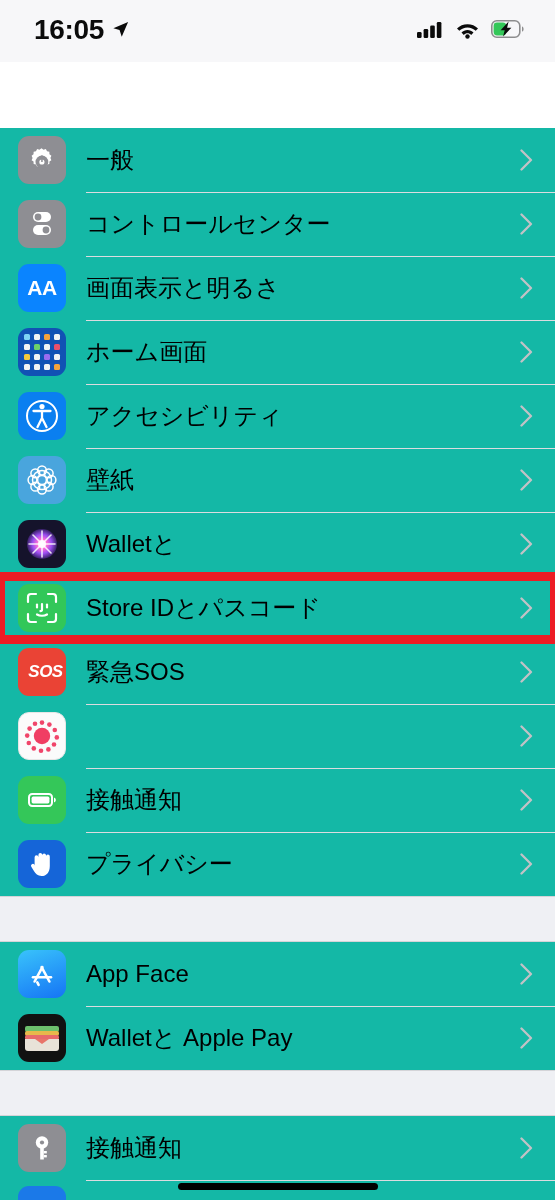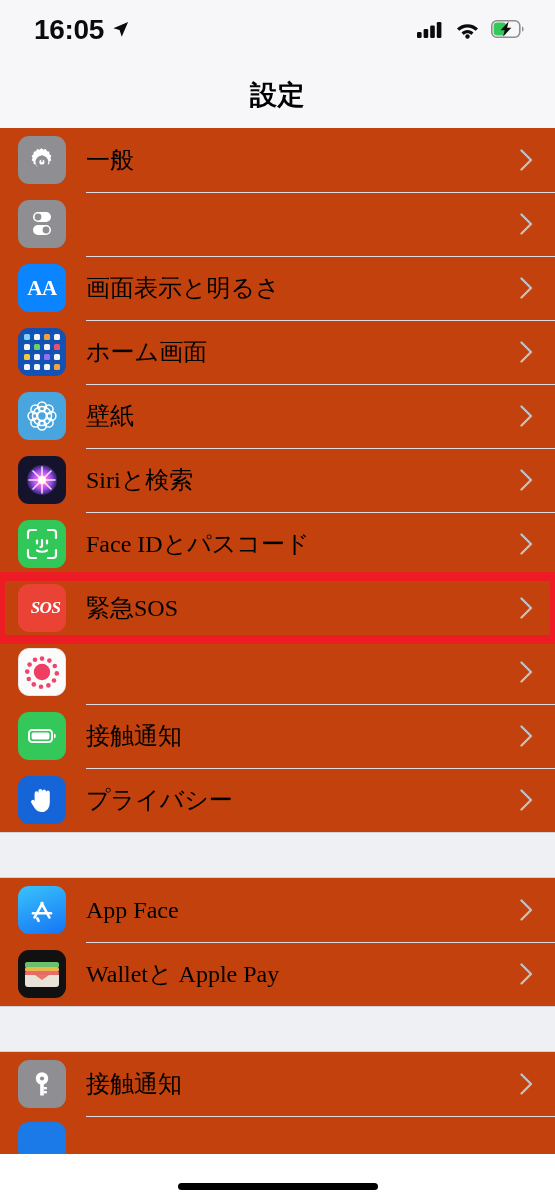--- a/index.html
+++ b/index.html
@@ -59,22 +59,21 @@
     height: 46px;
     background: #eff0f4;
     border-top: 1px solid #d4d4d8;
     border-bottom: 1px solid #d4d4d8;
   }
   .row {
     position: relative;
     height: 64px;
     display: flex; align-items: center;
     padding-left: 18px;
-    background: #c2410c;
-    font-family: Liberation Serif, serif;
+    background: #14b8a6;
   }
   .row + .row::before {
     content: ""; position: absolute; top: 0; left: 86px; right: 0;
     height: 1px; background: #dcdce0;
   }
   .row-label {
     font-size: 24px; color: #000;
     margin-left: 20px;
     letter-spacing: 0px;
     white-space: nowrap;
@@ -192,23 +191,20 @@
         <svg width="34" height="18" viewBox="0 0 34 18">
           <rect x="0.8" y="0.8" width="28" height="16.4" rx="5" ry="5" fill="none" stroke="#0b0b0b" stroke-width="1.6" opacity="0.45"></rect>
           <rect x="2.6" y="2.6" width="12.6" height="12.8" rx="3.4" fill="#34c759"></rect>
           <path d="M31 6.2 v5.6 a3.2 3.2 0 0 0 0-5.6z" fill="#0b0b0b" opacity="0.45"></path>
           <path d="M17.6 1.6 L9.6 10.3 h4.1 l-1.6 6.3 L20.4 7.7 h-4.3 z" fill="#0b0b0b"></path>
         </svg>
       </span>
     </div>
   </div>
 
-  <div class="navbar">
-    <span class="nav-title">設定</span>
-  </div>
 
   <div class="list">
 
     <div class="group">
 
       <div class="row">
         <span class="icon ic-gear">
           <svg width="34" height="34" viewBox="0 0 34 34">
             <g fill="#ffffff">
               <path d="M17 3.4 l2.1 1.4 2.4-.6 1.2 2.2 2.4.6.1 2.5 2 1.5-1 2.3 1 2.3-2 1.5-.1 2.5-2.4.6-1.2 2.2-2.4-.6-2.1 1.4-2.1-1.4-2.4.6-1.2-2.2-2.4-.6-.1-2.5-2-1.5 1-2.3-1-2.3 2-1.5.1-2.5 2.4-.6 1.2-2.2 2.4.6z" transform="translate(0,2) scale(0.97)"></path>
@@ -228,20 +224,21 @@
 
       <div class="row">
         <span class="icon ic-cc">
           <svg width="30" height="30" viewBox="0 0 30 30">
             <rect x="6" y="3" width="18" height="10" rx="5" fill="#ffffff"></rect>
             <circle cx="11" cy="8" r="3.4" fill="#8e8e93"></circle>
             <rect x="6" y="16" width="18" height="10" rx="5" fill="#ffffff"></rect>
             <circle cx="19" cy="21" r="3.4" fill="#8e8e93"></circle>
           </svg>
         </span>
+        <span class="row-label">コントロールセンター</span>
         <span class="chev">
           <svg width="13" height="22" viewBox="0 0 13 22">
               <path d="M1.5 1.5 L11 11 L1.5 20.5" fill="none" stroke="#c2c2c6" stroke-width="2.3" stroke-linecap="round" stroke-linejoin="round"></path>
             </svg>
         </span>
       </div>
 
       <div class="row">
         <span class="icon ic-display">
           <span class="aa-text">AA</span>
@@ -276,20 +273,36 @@
           </span>
         </span>
         <span class="row-label">ホーム画面</span>
         <span class="chev">
           <svg width="13" height="22" viewBox="0 0 13 22">
               <path d="M1.5 1.5 L11 11 L1.5 20.5" fill="none" stroke="#c2c2c6" stroke-width="2.3" stroke-linecap="round" stroke-linejoin="round"></path>
             </svg>
         </span>
       </div>
 
+      <div class="row">
+        <span class="icon ic-access">
+          <svg width="40" height="40" viewBox="0 0 40 40">
+            <circle cx="20" cy="20" r="15" fill="none" stroke="#ffffff" stroke-width="2"></circle>
+            <circle cx="20" cy="10.5" r="2.6" fill="#ffffff"></circle>
+            <path d="M11.5 15 h17" stroke="#ffffff" stroke-width="2.3" stroke-linecap="round"></path>
+            <path d="M20 15 v7 l-4.5 9 M20 22 l4.5 9" stroke="#ffffff" stroke-width="2.3" stroke-linecap="round" fill="none"></path>
+          </svg>
+        </span>
+        <span class="row-label">アクセシビリティ</span>
+        <span class="chev">
+          <svg width="13" height="22" viewBox="0 0 13 22">
+              <path d="M1.5 1.5 L11 11 L1.5 20.5" fill="none" stroke="#c2c2c6" stroke-width="2.3" stroke-linecap="round" stroke-linejoin="round"></path>
+            </svg>
+        </span>
+      </div>
 
       <div class="row">
         <span class="icon ic-wallpaper">
           <svg width="36" height="36" viewBox="0 0 36 36">
             <g fill="none" stroke="#ffffff" stroke-width="1.5">
               <circle cx="18" cy="18" r="4.4"></circle>
               <circle cx="18" cy="18" r="9.5"></circle>
               <circle cx="18" cy="8.5" r="4.4"></circle>
               <circle cx="18" cy="27.5" r="4.4"></circle>
               <circle cx="8.5" cy="18" r="4.4"></circle>
@@ -323,21 +336,21 @@
             <circle cx="24" cy="24" r="15" fill="url(#sirig)"></circle>
             <g stroke="#ffffff" stroke-width="1.6" opacity="0.85" stroke-linecap="round">
               <path d="M24 11 V37"></path>
                 <path d="M11 24 H37"></path>
               <path d="M15 15 L33 33"></path>
                 <path d="M33 15 L15 33"></path>
             </g>
             <circle cx="24" cy="24" r="4" fill="#ffffff" opacity="0.9"></circle>
           </svg>
         </span>
-        <span class="row-label">Siriと検索</span>
+        <span class="row-label">Walletと</span>
         <span class="chev">
           <svg width="13" height="22" viewBox="0 0 13 22">
               <path d="M1.5 1.5 L11 11 L1.5 20.5" fill="none" stroke="#c2c2c6" stroke-width="2.3" stroke-linecap="round" stroke-linejoin="round"></path>
             </svg>
         </span>
       </div>
 
       <div class="row">
         <span class="icon ic-faceid">
           <svg width="36" height="36" viewBox="0 0 36 36">
@@ -346,21 +359,21 @@
               <path d="M32 12 V7 a3 3 0 0 0-3-3 h-5"></path>
               <path d="M4 24 v5 a3 3 0 0 0 3 3 h5"></path>
               <path d="M32 24 v5 a3 3 0 0 1-3 3 h-5"></path>
               <path d="M13 14.5 v3"></path>
                 <path d="M23 14.5 v3"></path>
               <path d="M18 14 v5.5 a1.6 1.6 0 0 1-1.6 1.6"></path>
               <path d="M13 24.5 a7 4 0 0 0 10 0"></path>
             </g>
           </svg>
         </span>
-        <span class="row-label">Face IDとパスコード</span>
+        <span class="row-label">Store IDとパスコード</span>
         <span class="chev">
           <svg width="13" height="22" viewBox="0 0 13 22">
               <path d="M1.5 1.5 L11 11 L1.5 20.5" fill="none" stroke="#c2c2c6" stroke-width="2.3" stroke-linecap="round" stroke-linejoin="round"></path>
             </svg>
         </span>
       </div>
 
       <div class="row">
         <span class="icon ic-sos">
           <span class="sos-text">SOS</span>

